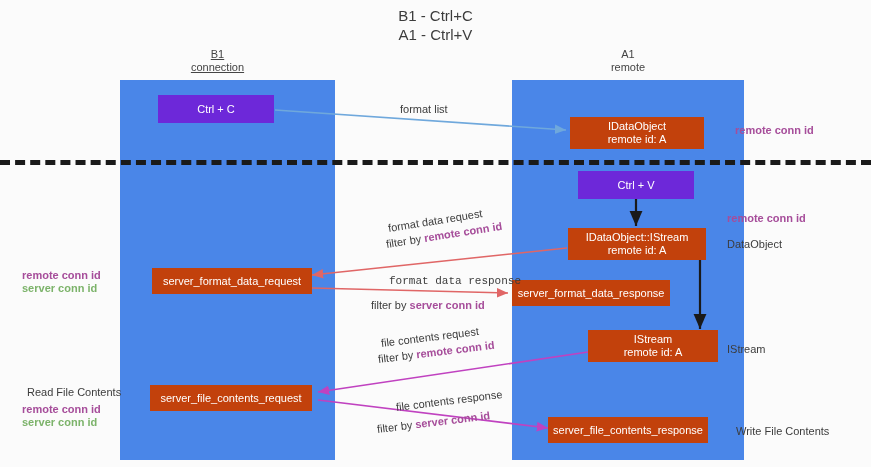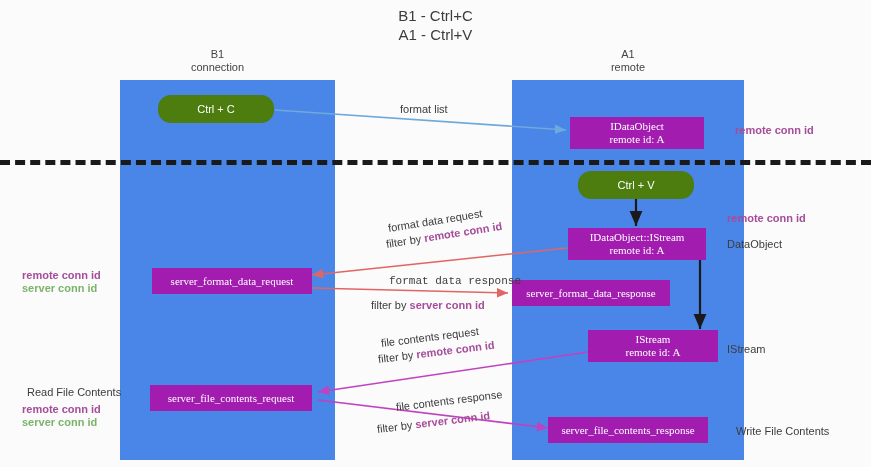--- a/index.html
+++ b/index.html
@@ -14,22 +14,22 @@
 
   .lane{position:absolute;background:#4a86e8;}
   .lane-head{position:absolute;text-align:center;color:#444;font-size:11px;line-height:13px;}
 
   .node{
     position:absolute;display:flex;flex-direction:column;
     align-items:center;justify-content:center;
     color:#ffffff;font-size:11px;line-height:13px;text-align:center;
     box-sizing:border-box;
   }
-  .node.green{background:#4d7c0f;border-radius:13px;}
-  .node.orange{background:#a21caf;font-family:Liberation Serif, serif;}
+  .node.green{background:#6d28d9;}
+  .node.orange{background:#c2410c;}
   .node .l2{font-size:11px;}
 
   .title{
     position:absolute;width:871px;text-align:center;
     color:#3c3c3c;font-size:15px;line-height:19px;
   }
 
   .divider{position:absolute;left:0;width:871px;height:0;
     border-top:5px dashed #1a1a1a;}
 
@@ -40,21 +40,21 @@
   .rot-b{transform:rotate(-7deg);transform-origin:left center;}
 </style>
 </head>
 <body>
 
 <div id="stage">
 
   <div class="title" style="top:6px;">B1 - Ctrl+C</div>
   <div class="title" style="top:25px;">A1 - Ctrl+V</div>
 
-  <div class="lane-head" style="left:125px;top:48px;width:185px;">
+  <div class="lane-head" style="left:125px;top:48px;width:185px;text-decoration:underline;">
     <div>B1</div>
     <div>connection</div>
   </div>
   <div class="lane-head" style="left:512px;top:48px;width:232px;">
     <div>A1</div>
     <div>remote</div>
   </div>
 
   <div class="lane" style="left:120px;top:80px;width:215px;height:380px;"></div>
   <div class="lane" style="left:512px;top:80px;width:232px;height:380px;"></div>

